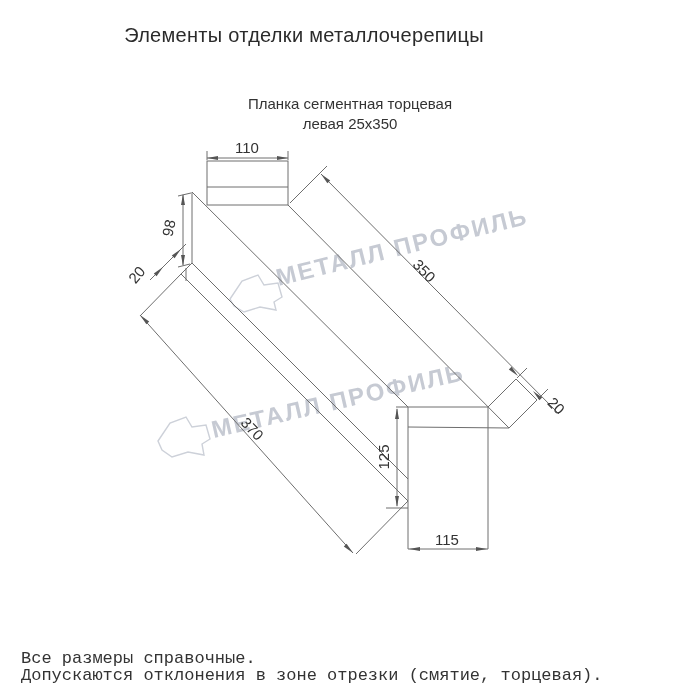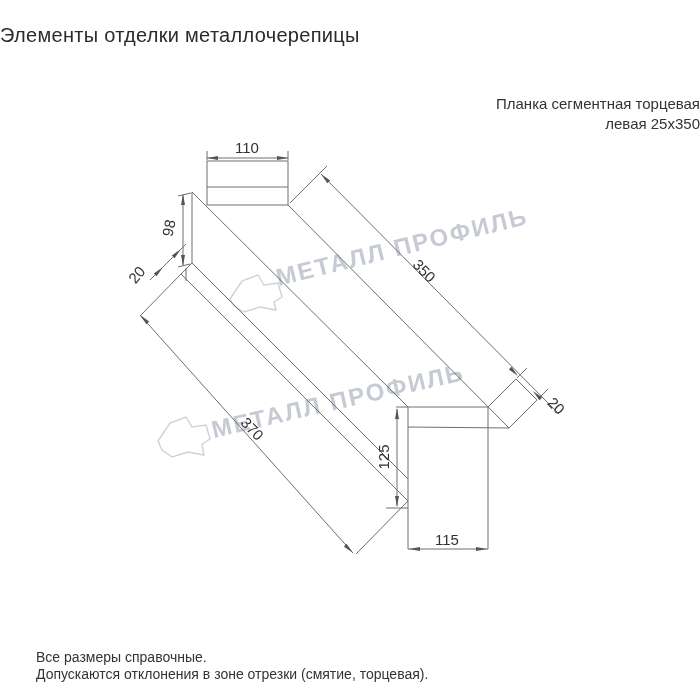--- a/index.html
+++ b/index.html
@@ -1,38 +1,38 @@
 <!DOCTYPE html>
 <html><head>
 <meta charset="utf-8">
 <style>
   html,body{margin:0;padding:0;}
   body{
     width:700px;height:700px;position:relative;overflow:hidden;
     background:#ffffff;font-family:"Liberation Sans",sans-serif;
   }
   .page-title{
-    position:absolute;left:0;top:24px;width:608px;text-align:left;
+    position:absolute;left:0;top:24px;width:608px;text-align:center;
     font-size:20px;font-weight:500;color:#2b2b2b;letter-spacing:.3px;
   }
   .subtitle{
-    position:absolute;left:0;width:700px;text-align:right;
+    position:absolute;left:0;width:700px;text-align:center;
     font-size:15px;color:#333;
   }
   .subtitle.l1{top:95px;}
   .subtitle.l2{top:115px;}
   .watermark{
     position:absolute;color:#c6cad3;font-weight:bold;font-size:24px;
     letter-spacing:2px;white-space:nowrap;transform-origin:center;
   }
   .wm1{left:252px;top:233px;width:300px;text-align:center;transform:rotate(-14deg);}
   .wm2{left:188px;top:387px;width:300px;text-align:center;transform:rotate(-13deg);}
   svg.drawing{position:absolute;left:0;top:0;}
   .footer-note{
-    position:absolute;left:36px;font-size:14px;color:#333;
+    position:absolute;left:21px;font-size:17px;color:#333;font-family:Liberation Mono, monospace;
   }
   .footer-note.f1{top:649px;}
   .footer-note.f2{top:666px;}
   .dim-text{font-size:15px;fill:#333;font-family:"Liberation Sans",sans-serif;}
 </style>
 </head>
 <body>
 
 <div class="page-title">Элементы отделки металлочерепицы</div>
 <div class="subtitle l1">Планка сегментная торцевая</div>

